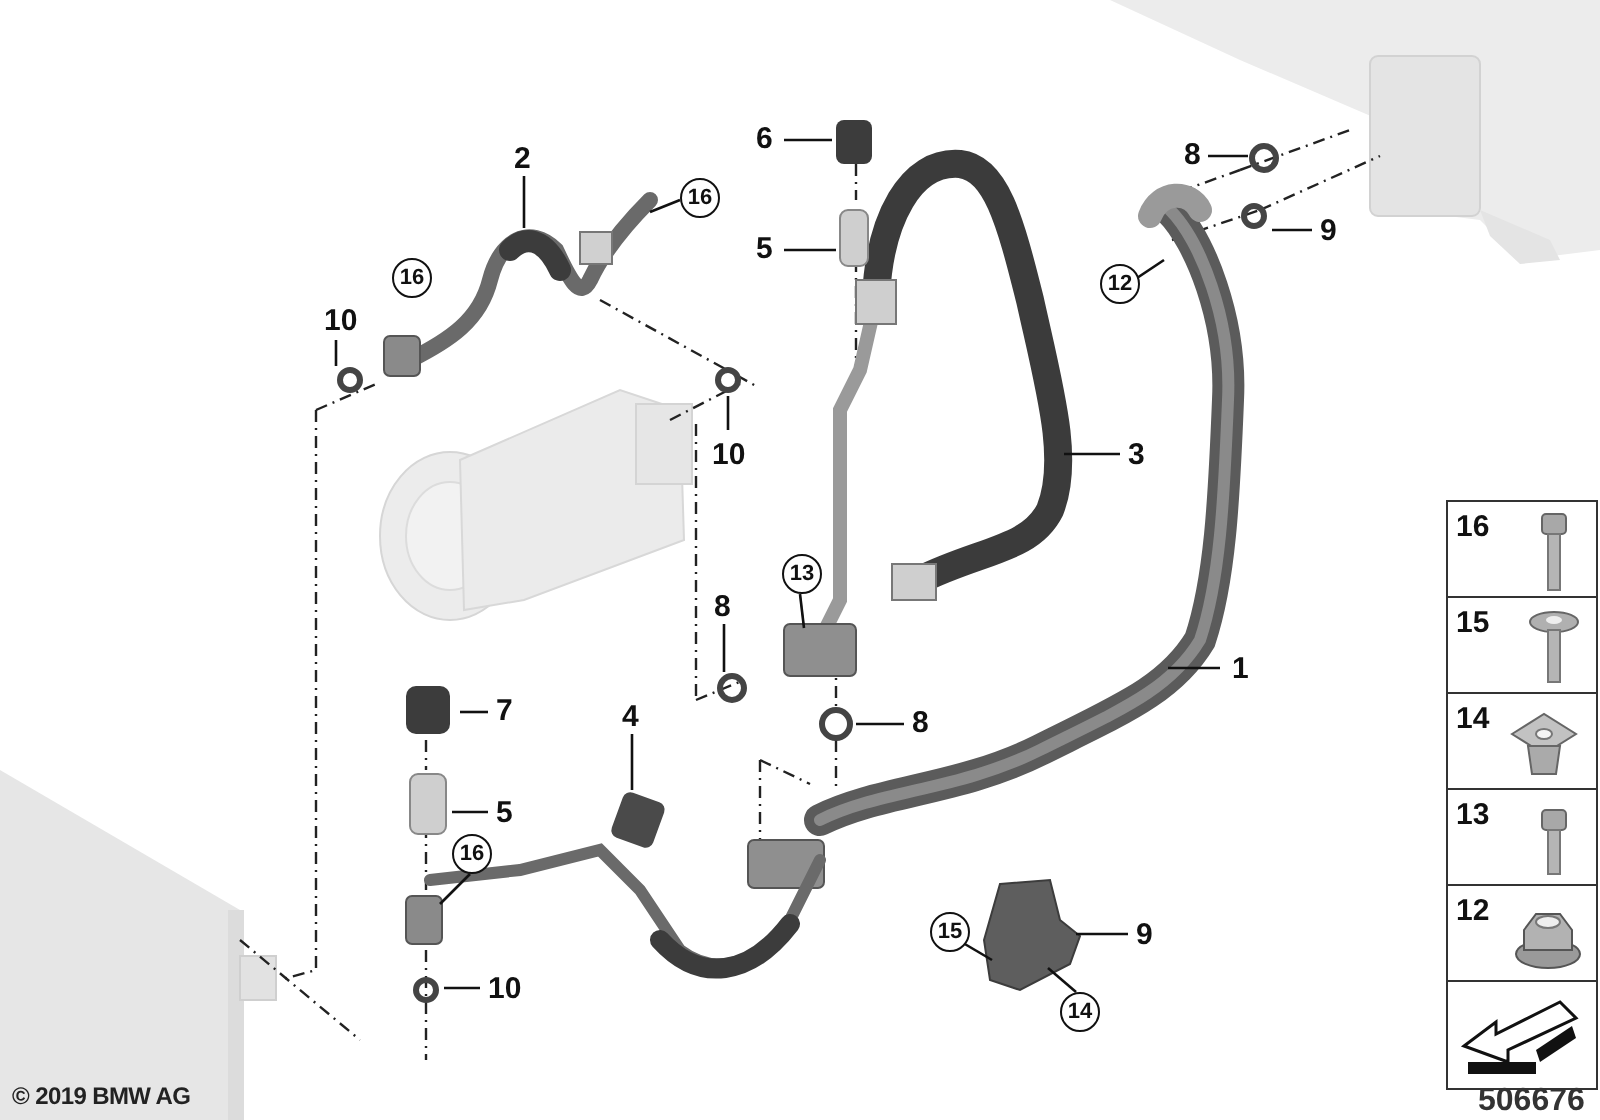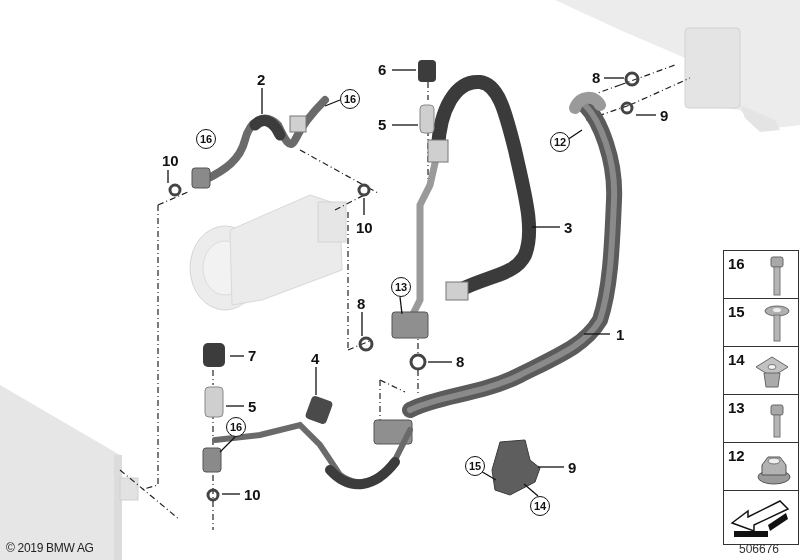--- a/index.html
+++ b/index.html
@@ -7,22 +7,22 @@
   #canvas { position:absolute; left:0; top:0; width:800px; height:560px; }
   .lbl { position:absolute; font-family:"Liberation Sans", sans-serif; font-weight:bold; font-size:15px; color:#111; line-height:1; white-space:nowrap; }
   .circ { position:absolute; width:20px; height:20px; border:1.4px solid #111; border-radius:50%; background:#fff;
           font-family:"Liberation Sans", sans-serif; font-size:11px; font-weight:bold; color:#111;
           display:flex; align-items:center; justify-content:center; box-sizing:border-box; }
   .legend { position:absolute; left:723px; top:250px; width:74px; border:1px solid #333; background:#fff; }
   .legend-cell { position:relative; height:48px; border-bottom:1px solid #333; box-sizing:border-box; }
   .legend-cell:last-child { border-bottom:none; height:53px; }
   .legend-num { position:absolute; left:4px; top:4px; font-weight:bold; font-size:15px; color:#111; }
   .legend-art { position:absolute; right:6px; top:4px; }
-  .copyright { position:absolute; left:6px; top:541px; font-size:12px; font-weight:normal; color:#222; letter-spacing:-0.3px; }
-  .docnum { position:absolute; left:739px; top:542px; font-size:12px; color:#333; }
+  .copyright { position:absolute; left:6px; top:541px; font-size:12px; font-weight:bold; color:#222; letter-spacing:-0.3px; }
+  .docnum { position:absolute; left:739px; top:542px; font-size:16px; color:#333;font-weight:bold; }
 </style>
 </head>
 <body>
 
 <svg id="canvas" width="800" height="560" viewBox="0 0 800 560" xmlns="http://www.w3.org/2000/svg">
 
   <g>
     <polygon points="0,385 120,455 120,560 0,560" fill="#e6e6e6"></polygon>
     <rect x="114" y="455" width="8" height="105" fill="#dcdcdc"></rect>
     <rect x="120" y="478" width="18" height="22" fill="#e2e2e2" stroke="#cfcfcf"></rect>

